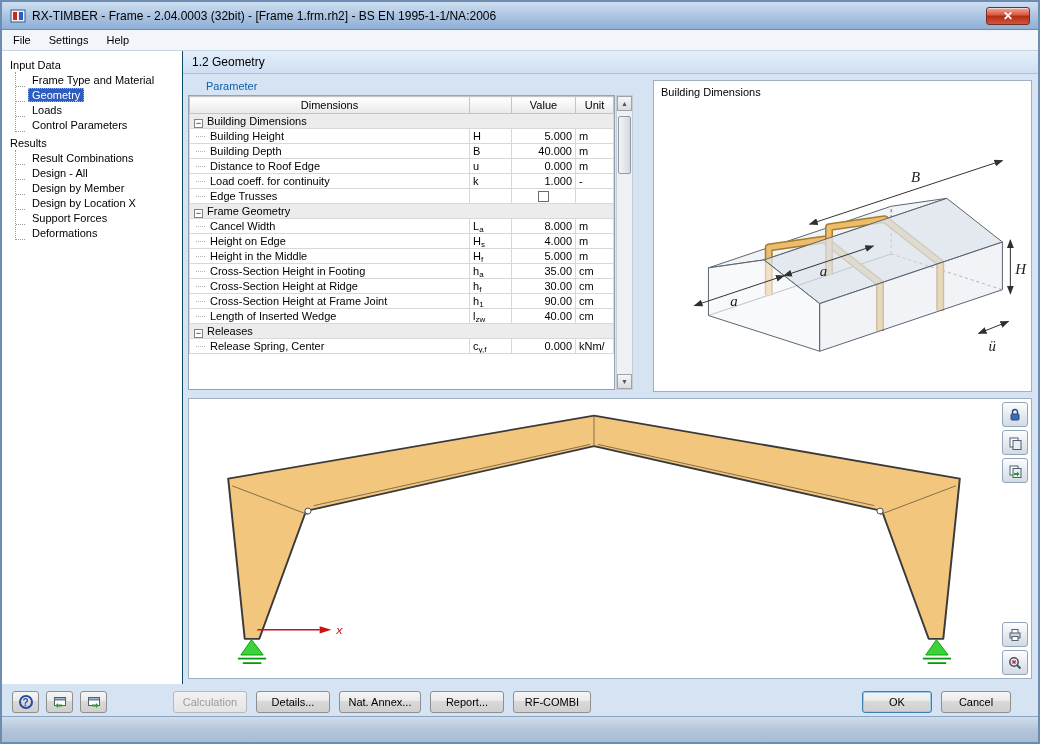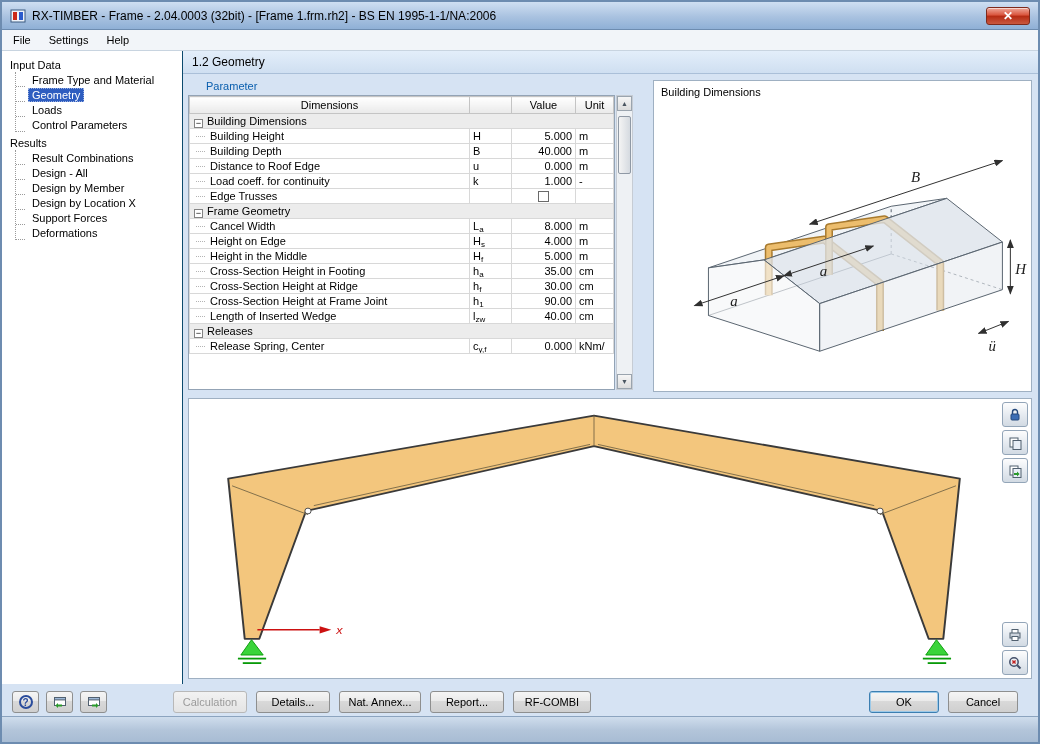--- a/index.html
+++ b/index.html
@@ -90,21 +90,21 @@
   .icon-btn{width:27px;height:22px;background:linear-gradient(#f5f5f5,#eaeaea 45%,#d9d9d9 46%,#cfcfcf);
     border:1px solid #8e8f8f;border-radius:3px;display:flex;align-items:center;justify-content:center;}
   .q-circle{display:inline-block;width:14px;height:14px;border:2px solid #2a4c9c;border-radius:50%;
     color:#2a4c9c;font-weight:bold;font-size:10px;line-height:11px;text-align:center;}
   .footer-mid{display:flex;gap:9px;margin-left:66px;}
   .btn{height:22px;background:linear-gradient(#f5f5f5,#eaeaea 45%,#d9d9d9 46%,#cfcfcf);
     border:1px solid #8e8f8f;border-radius:3px;padding:0 4px;font-size:11px;
     font-family:"Liberation Sans",sans-serif;min-width:74px;}
   .btn.disabled{color:#9b9b9b;background:linear-gradient(#f2f2f2,#e4e4e4);border-color:#b8b8b8;}
   .btn.default{border-color:#3c7fb1;box-shadow:0 0 0 1px #9cc9e8 inset;}
-  .footer-right{position:absolute;right:20px;display:flex;gap:9px;}
+  .footer-right{position:absolute;right:27px;display:flex;gap:9px;}
   .footer-right .btn{min-width:70px;}
 
   .bottom-strip{position:absolute;left:0;top:714px;right:0;height:30px;
     background:linear-gradient(#cfdded,#b3c5da 45%,#a4b9d1);border-top:1px solid #8ca4bf;}
 </style>
 </head>
 <body>
 
 <div class="window">
 

